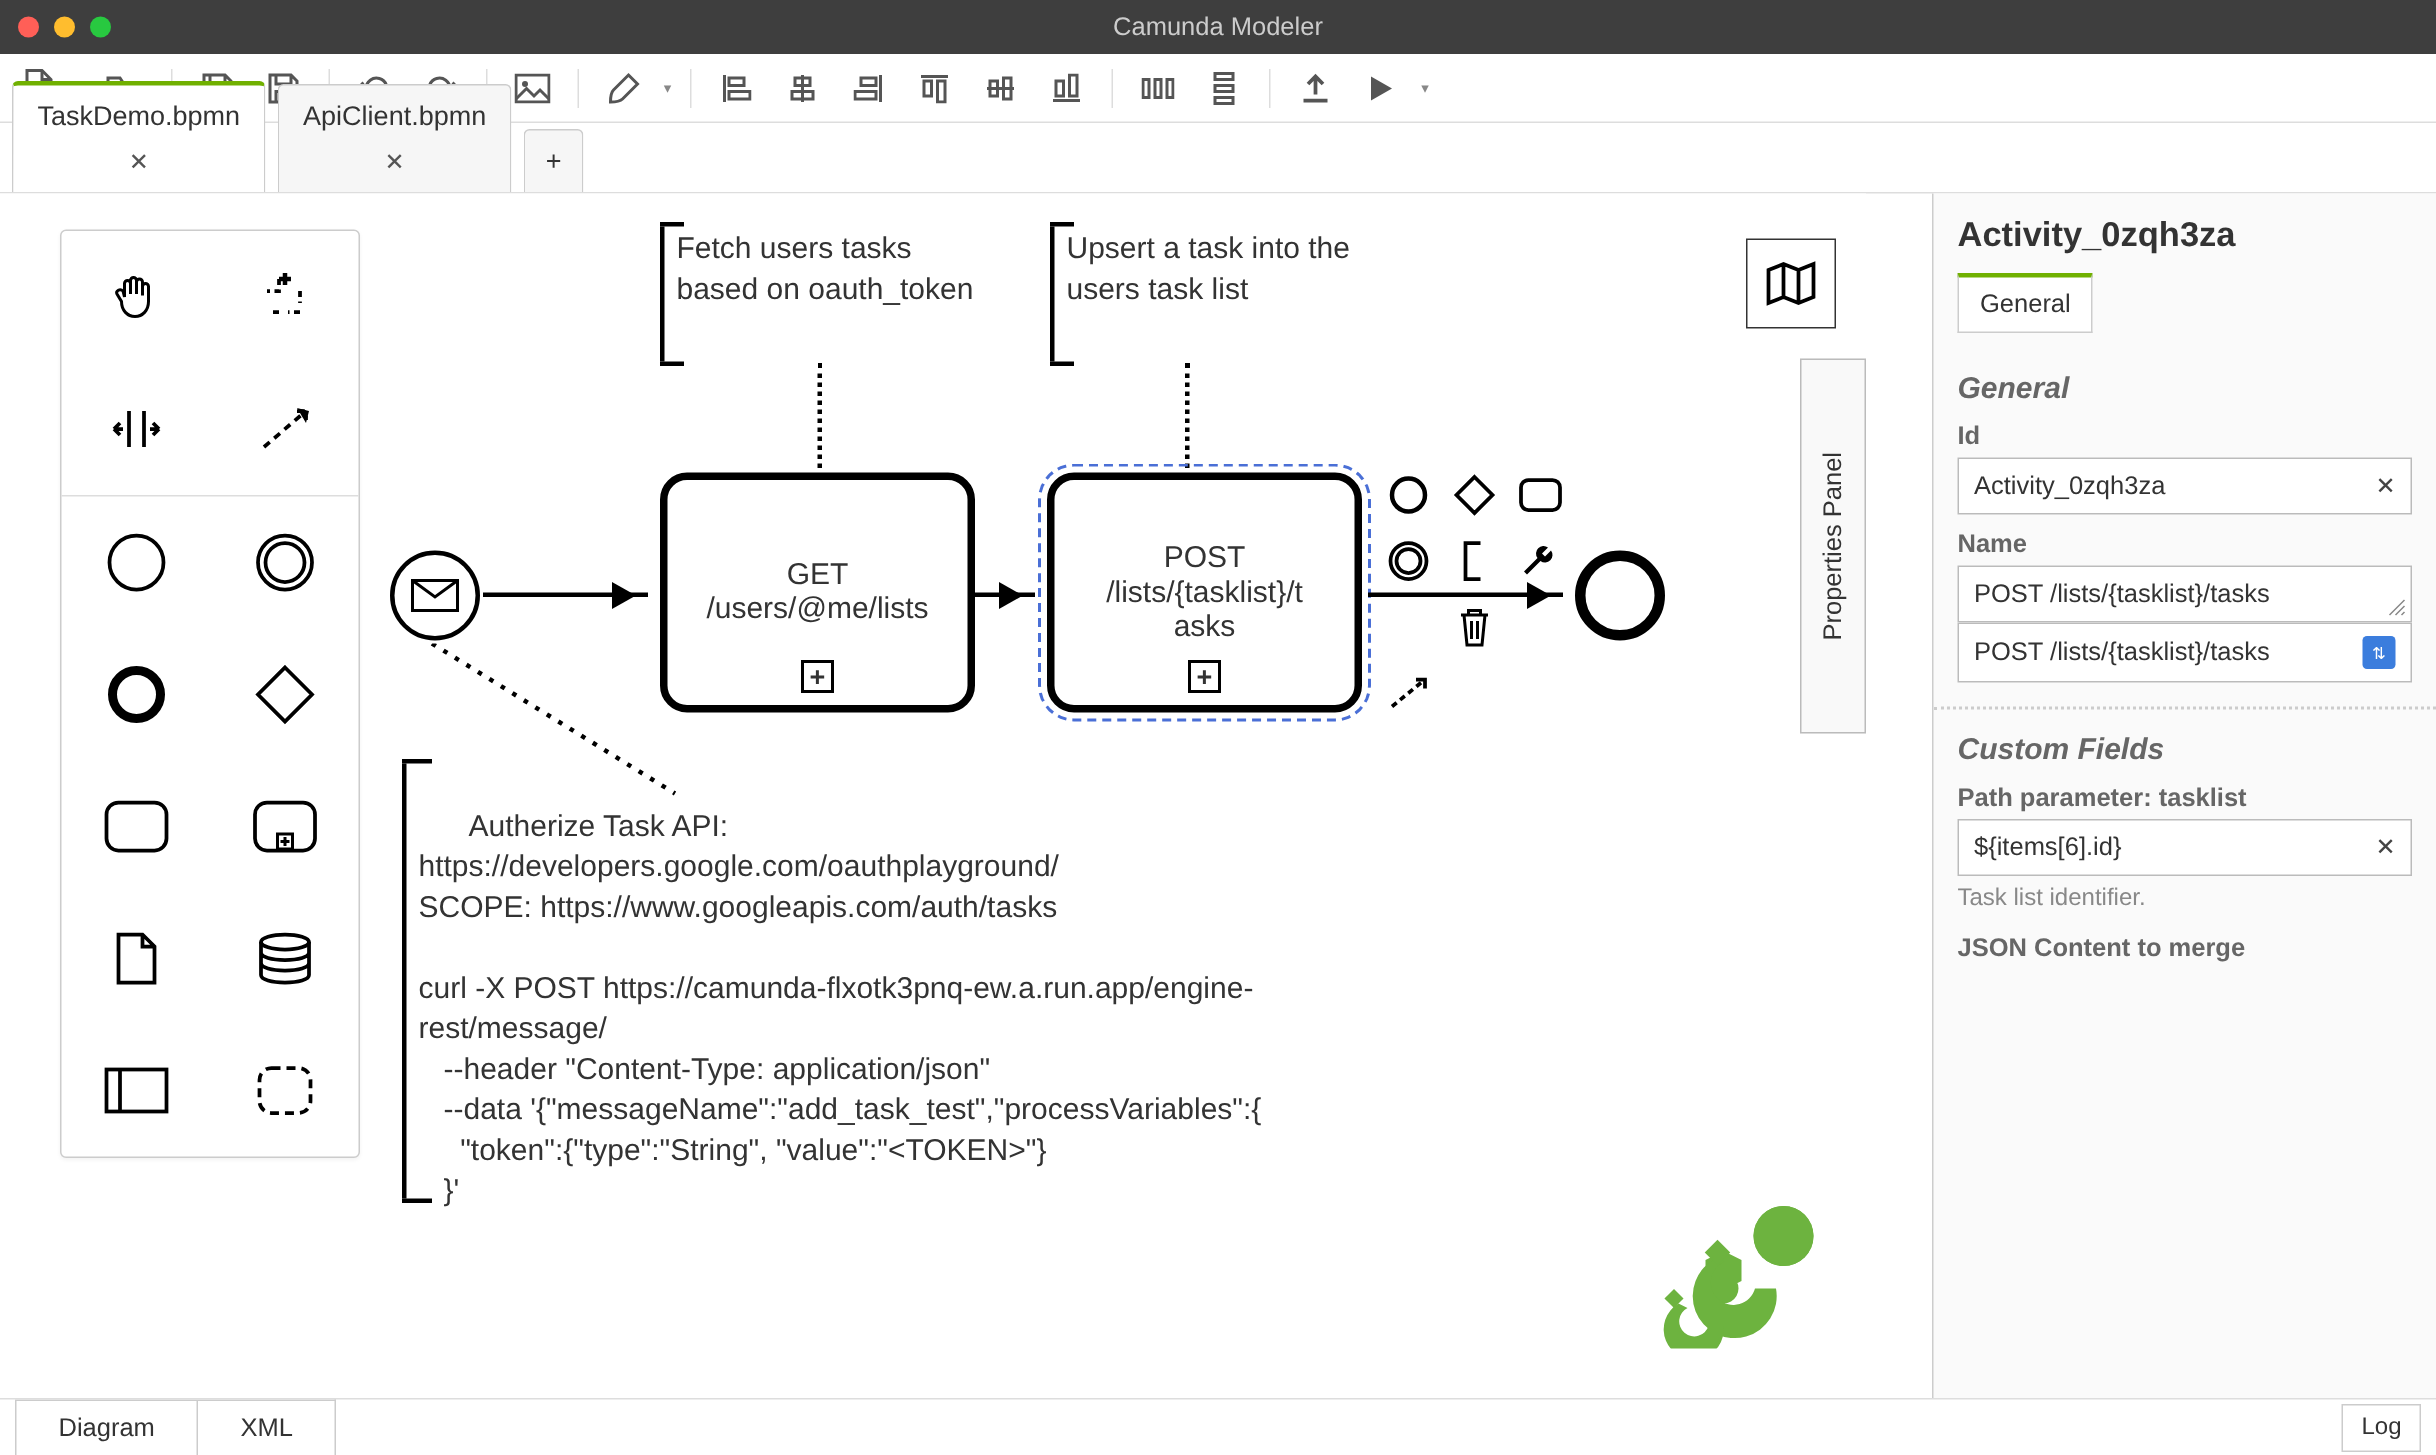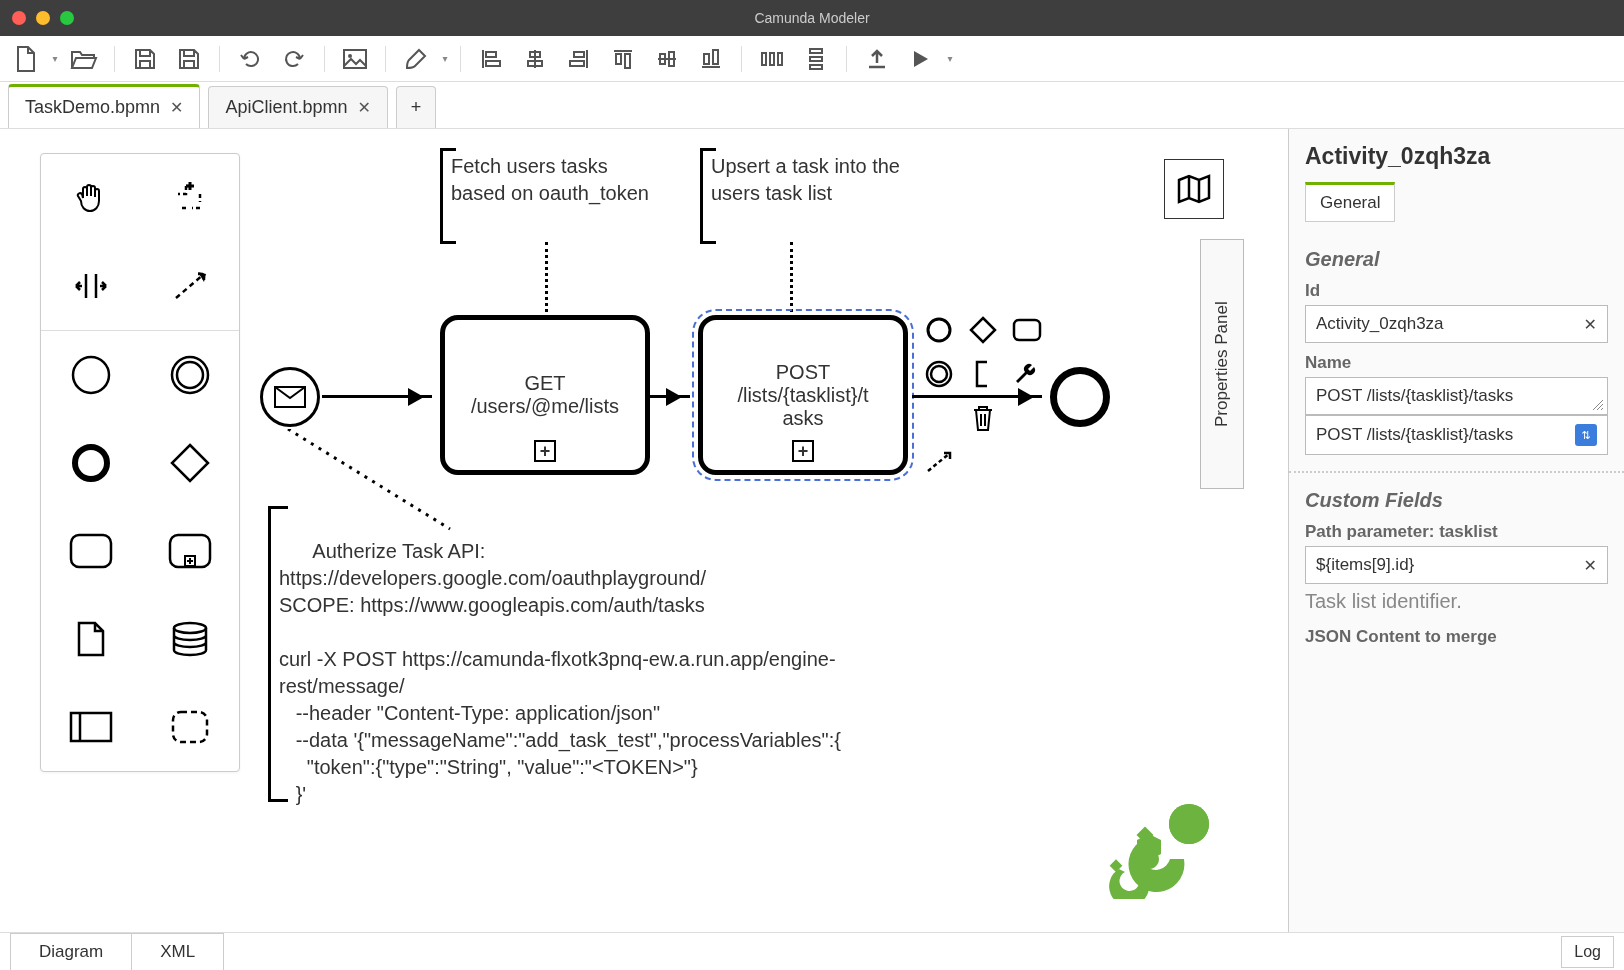--- a/index.html
+++ b/index.html
@@ -21,42 +21,42 @@
   padding: 0 12px;
   position: relative;
 }
 .traffic-lights { display: flex; gap: 10px; }
 .traffic-lights span { width: 14px; height: 14px; border-radius: 50%; display: block; }
 .tl-red { background: #ff5f57; }
 .tl-yellow { background: #ffbd2e; }
 .tl-green { background: #28c940; }
 .titlebar .title {
   position: absolute; left: 0; right: 0; text-align: center; pointer-events: none;
-  font-size: 14px; color: #ccc;
+  font-size: 17px; color: #ccc;
 }
 
 .toolbar {
   height: 46px; border-bottom: 1px solid #ddd;
   display: flex; align-items: center; padding: 0 6px;
   gap: 4px;
 }
 .toolbar .tb-btn {
   width: 40px; height: 36px; display: flex; align-items: center; justify-content: center;
   cursor: pointer; color: #555;
 }
 .toolbar .sep { width: 1px; height: 26px; background: #ddd; margin: 0 6px; }
 .tb-caret { width: 10px; display:flex; align-items:center; justify-content:center; color:#888; font-size:10px;}
 
 .tabs {
   display: flex; align-items: flex-end; padding: 0 8px; gap: 8px; height: 46px;
 }
 .tab {
   padding: 10px 16px; border: 1px solid #ccc; border-bottom: none;
   border-radius: 4px 4px 0 0; background: #f6f6f6; display: flex; align-items:center; gap:10px;
-  font-size: 18px; cursor:pointer;
+  font-size: 18px; cursor:pointer;flex-direction:column;
 }
 .tab.active { background:#fff; border-top: 3px solid #70b000; }
 .tab .close { font-size:16px; color:#555; }
 .tab.add { width:40px; justify-content:center; }
 
 .main {
   display: flex; height: calc(100% - 36px - 46px - 46px - 38px);
   border-top: 1px solid #ddd;
   gap: 44px;
 }
@@ -164,21 +164,21 @@
   display:flex; align-items:center; justify-content:space-between;
 }
 .panel .field .clear { cursor:pointer; color:#444; font-size:16px;}
 .panel .select {
   border:1px solid #bbb; background:#fff; padding:8px 10px; font-size:17px;
   display:flex; align-items:center; justify-content:space-between;
 }
 .panel .select .caret { background:#3b7ddd; color:#fff; width:22px; height:22px;
   display:flex;align-items:center;justify-content:center; font-size:11px; border-radius:3px;}
 .panel hr { border:none; border-top:2px dotted #ccc; margin:16px -16px; }
-.panel .hint { color:#888; font-size:20px; margin-top:6px;}
+.panel .hint { color:#888; font-size:16px; margin-top:6px;}
 
 .footer {
   height: 38px; border-top:1px solid #ddd; display:flex; align-items:center;
   padding: 0 10px; justify-content: space-between;
 }
 .footer .ftabs { display:flex; gap:0;}
 .footer .ftab { padding: 8px 28px; border:1px solid #ccc; font-size:17px; cursor:pointer; background:#fff;}
 .footer .ftab + .ftab { border-left:none; }
 .footer .log { padding:6px 12px; border:1px solid #ccc; font-size:16px; cursor:pointer;}
 
@@ -569,21 +569,21 @@
       <span>POST /lists/{tasklist}/tasks</span>
       <span class="caret">⇅</span>
     </div>
 
     <hr>
 
     <div class="section-title">Custom Fields</div>
 
     <label>Path parameter: tasklist</label>
     <div class="field">
-      <span>${items[9].id}</span>
+      <span>${items[6].id}</span>
       <span class="clear">✕</span>
     </div>
     <div class="hint">Task list identifier.</div>
 
     <label style="margin-top:14px;">JSON Content to merge</label>
   </div>
 </div>
 
 <div class="footer">
   <div class="ftabs">

